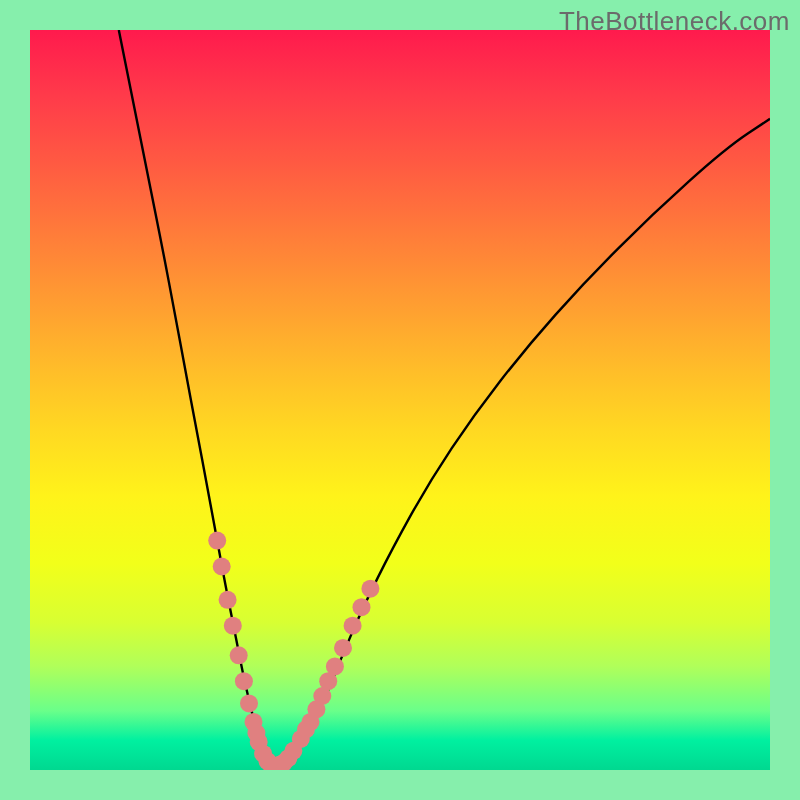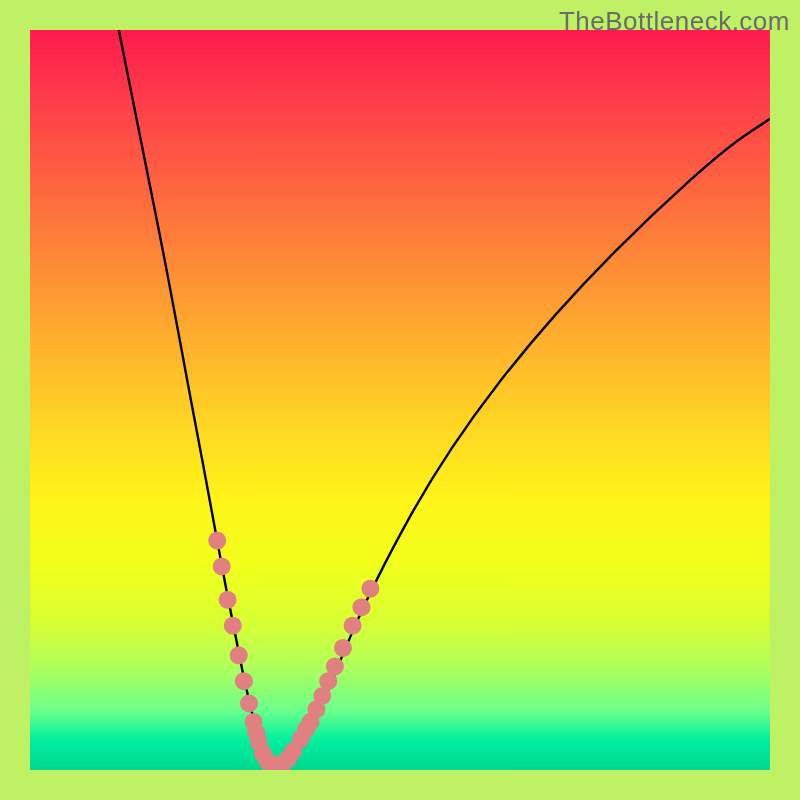--- a/index.html
+++ b/index.html
@@ -2,21 +2,21 @@
 <html><head>
 <meta charset="utf-8">
 <style>
   * { margin: 0; padding: 0; box-sizing: border-box; }
   html, body { width: 800px; height: 800px; overflow: hidden; }
   body { background: #000; font-family: Arial, sans-serif; }
   .frame {
     position: absolute;
     left: 0; top: 0;
     width: 800px; height: 800px;
-    background: #bef264;
+    background: #86efac;
   }
   .plot {
     position: absolute;
     left: 30px; top: 30px;
     width: 740px; height: 740px;
     background: linear-gradient(to bottom,
       #ff1a4d 0%,
       #ff3b4a 9%,
       #ff5a42 18%,
       #ff7a3a 27%,

